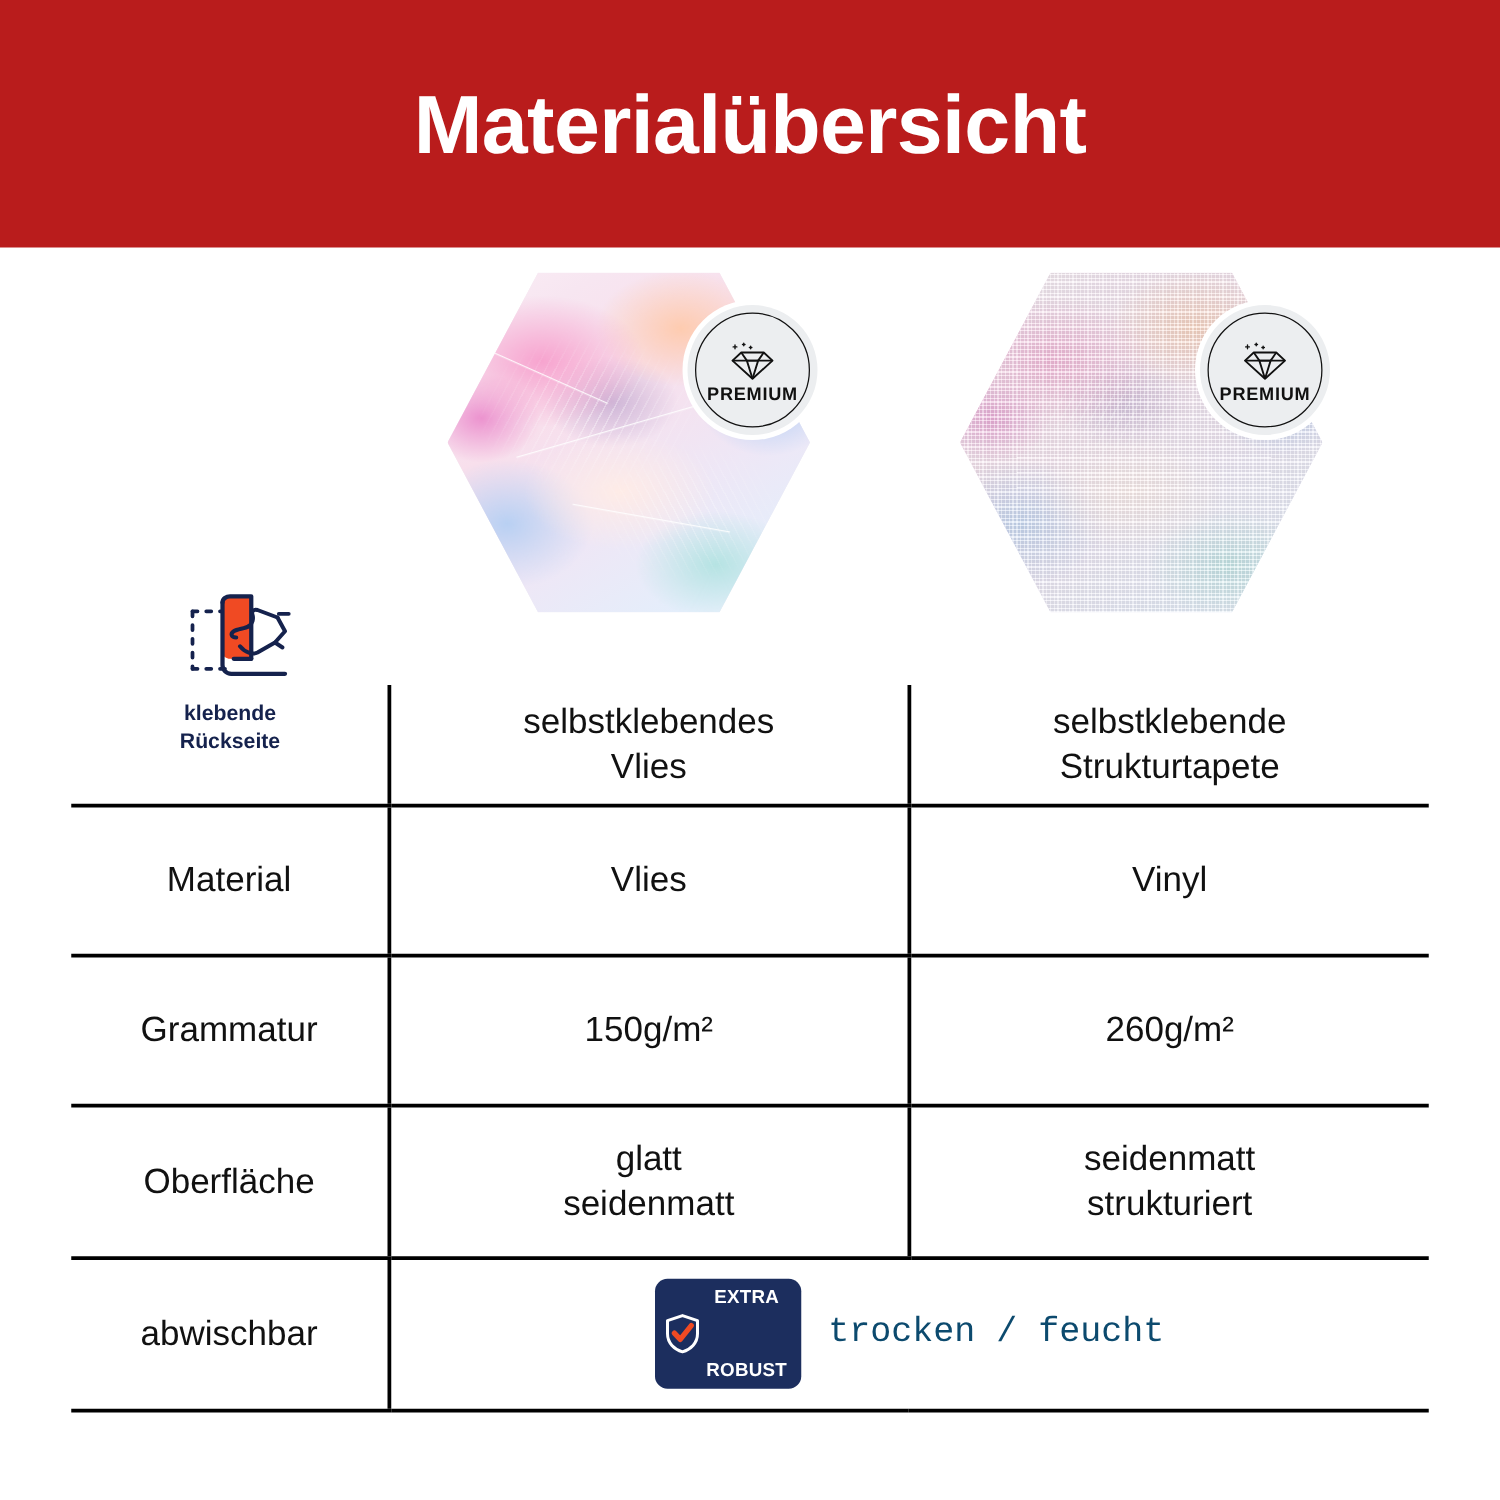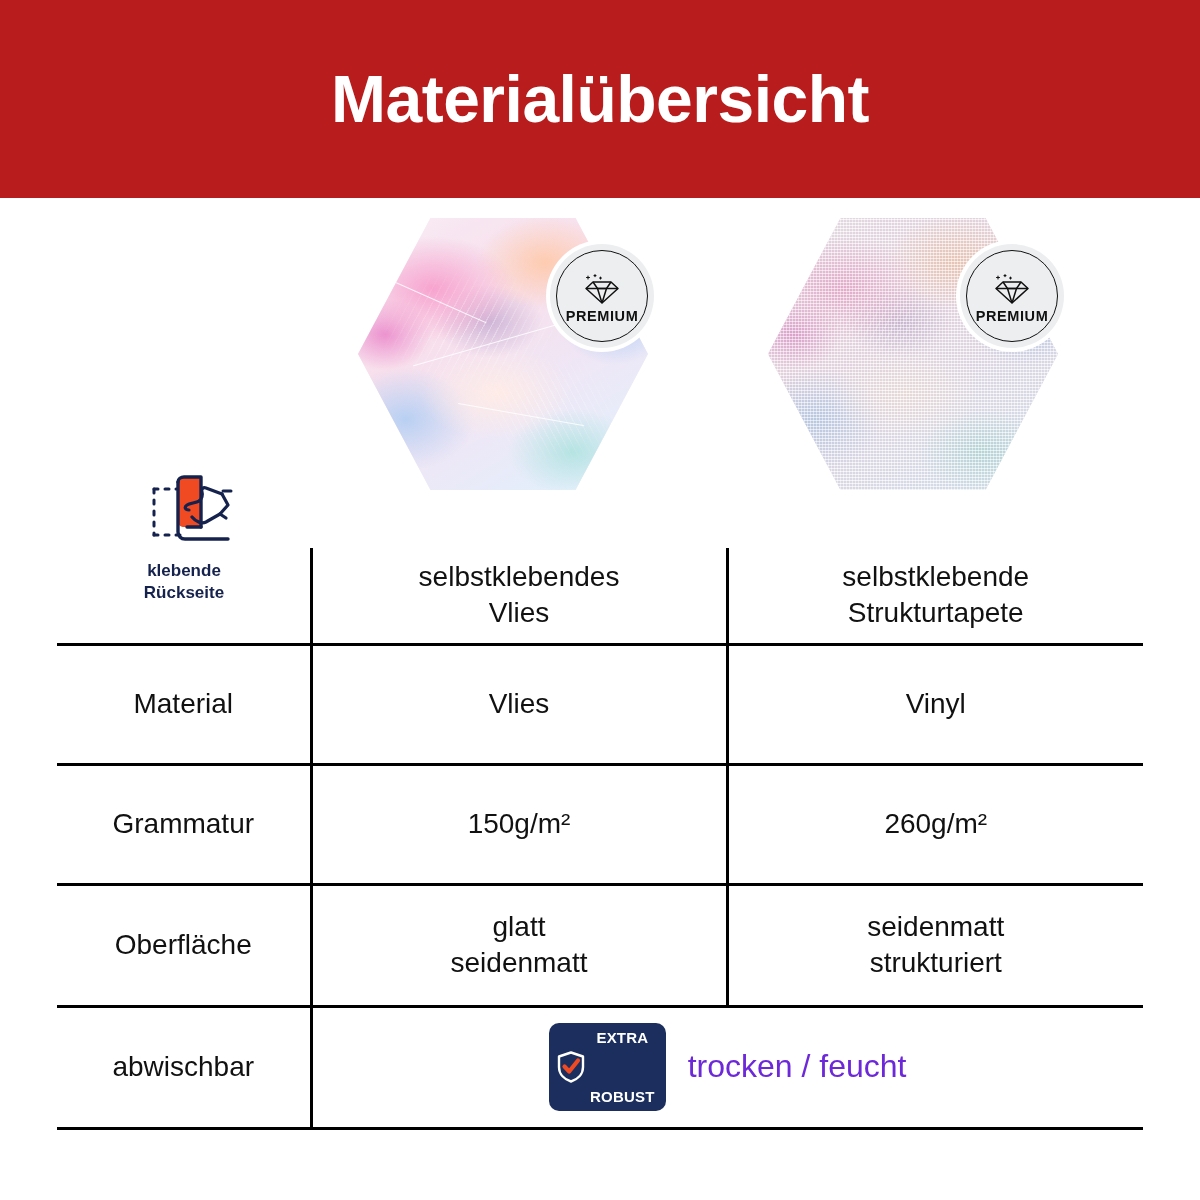--- a/index.html
+++ b/index.html
@@ -216,21 +216,21 @@
     flex-direction: column;
     line-height: 1.0;
     color: #ffffff;
     font-weight: bold;
     font-size: 15px;
     letter-spacing: 0.2px;
     font-family: "Liberation Sans", sans-serif;
     gap: 44px;
   }
   .robust-text span { display: block; }
-  .wipe-text { font-size: 32px; color: #6d28d9; }
+  .wipe-text { font-size: 28px; color: #0c4a6e; font-family: Liberation Mono, monospace; }
   .nowrap { white-space: nowrap; }
 </style>
 </head>
 <body>
 
 <div id="header-banner">
   <div id="page-title">Materialübersicht</div>
 </div>
 
 <div class="hex-wrap" id="hex-preview-left">

